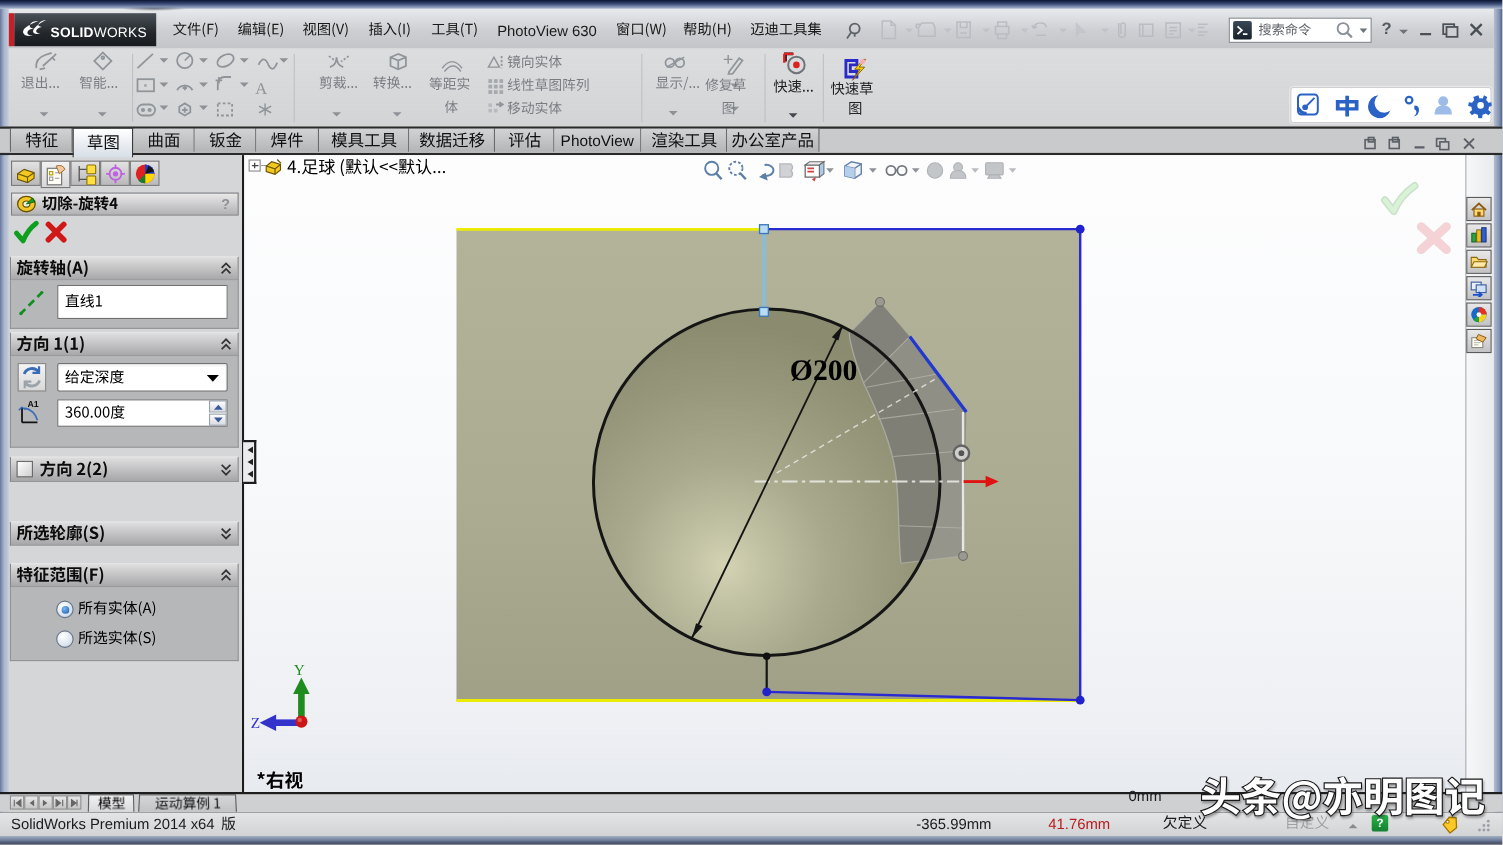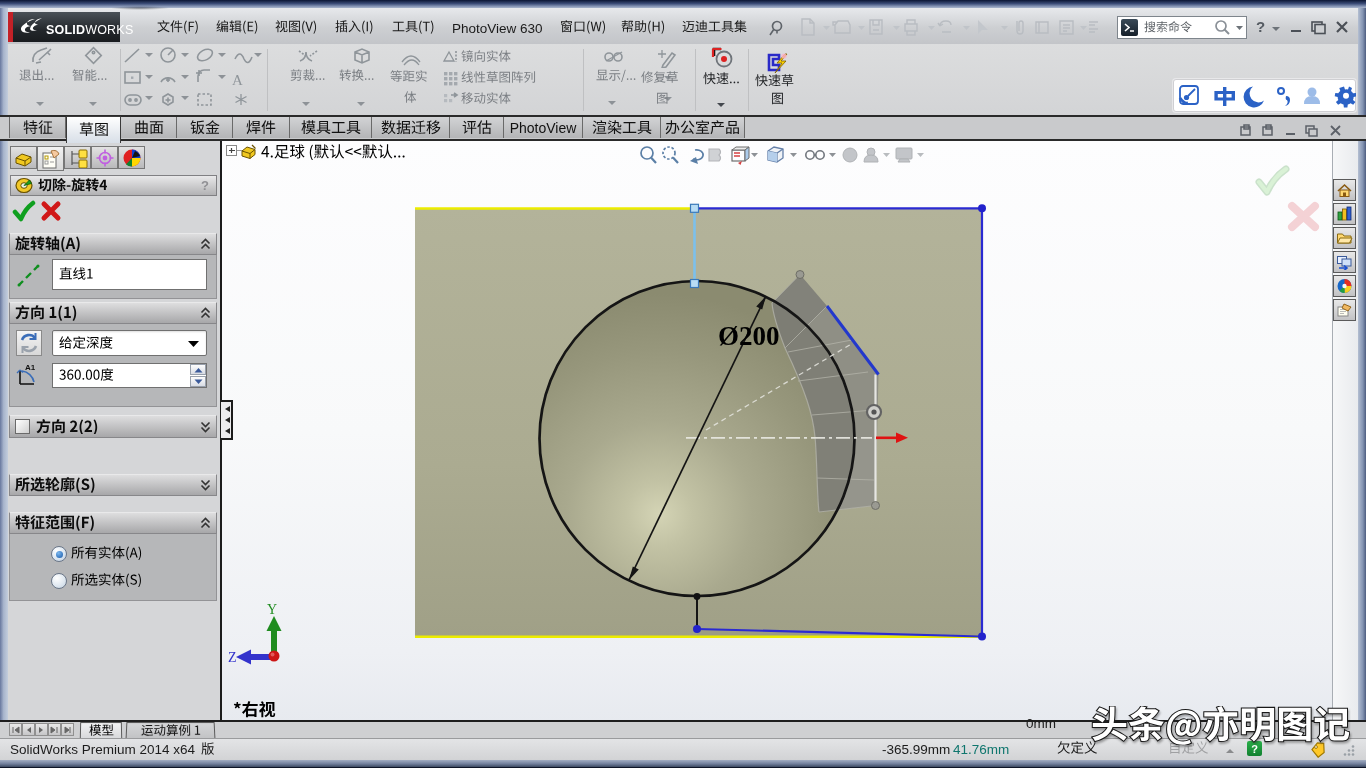--- a/index.html
+++ b/index.html
@@ -161,21 +161,21 @@
     </svg>
 
 <div class="a" style="left:0;top:0;width:1366px;height:8px;background:linear-gradient(#0b1533,#3b4c77 45%,#8695b5 80%,#aab6cc)"></div>
 <div class="a" style="left:0;top:8px;width:8px;height:752px;background:linear-gradient(90deg,#68789e,#a7b4cc 45%,#c3cddc)"></div>
 <div class="a" style="left:1358px;top:8px;width:8px;height:752px;background:linear-gradient(90deg,#b4bfd2,#8494b2 60%,#4d5d80)"></div>
 <div class="a" style="left:0;top:760px;width:1366px;height:8px;background:linear-gradient(#a3aec3,#717f9c 55%,#3c4961);border-bottom:1px solid #0e1527"></div>
 
 <div class="a" style="left:8px;top:8px;width:1350px;height:36px;background:linear-gradient(#e7e9ec,#cdcfd2 55%,#c3c5c9)"></div>
 <div class="a" style="left:110px;top:6px;width:60px;height:4px;background:radial-gradient(ellipse at center,rgba(40,45,60,.55),rgba(40,45,60,0) 70%)"></div>
 <div class="a" style="left:8px;top:12px;width:5px;height:30px;background:#c32127"></div>
-<div class="a" style="left:13px;top:12px;width:107px;height:30px;background:linear-gradient(#4a5158,#23272b 60%,#191c1f)">
+<div class="a" style="left:13px;top:12px;width:129px;height:30px;background:linear-gradient(#4a5158,#23272b 60%,#191c1f)">
  <svg width="127" height="30" xmlns="http://www.w3.org/2000/svg">
   <path d="M22 7 q-7 0-8 4 q-.6 2.5 4 3 q-5 .5-6 3 q-1 3 5 3.5 q-8 1-9-3 q-1-5 14-10.5z" fill="#fff"></path>
         <path d="M29 6 q-6 1-7 4 q-.6 2 3 2.5 q-4 .8-5 3 q-1 2.6 4 3 q-7 1.2-7-2 q0-4 12-10.5z" fill="#fff"></path>
   <text x="33" y="22" font-family="Liberation Sans" font-size="12.5" font-weight="bold" fill="#fff" letter-spacing=".2">SOLID<tspan font-weight="normal">WORKS</tspan></text>
  </svg>
 </div>
 <div class="mi" style="left:157px">
       <svg class="ck" width="42.0" height="13.7" xmlns="http://www.w3.org/2000/svg" xmlns:xlink="http://www.w3.org/1999/xlink">
         <g transform="translate(0,11.18) scale(0.01300,-0.01300)" fill="currentColor">
           <use xlink:href="#r6587" x="0"></use>
@@ -1293,22 +1293,22 @@
     </div>
 
 <div class="a" style="left:0;top:738px;width:1366px;height:22px;background:linear-gradient(#e3e4e6,#d2d3d5);border-top:1px solid #9a9b9d"></div>
 <div class="a row" style="left:10px;top:742px;font-size:13.5px;color:#1c1c1c">SolidWorks&nbsp;Premium&nbsp;2014&nbsp;x64&nbsp;<span style="margin-left:2px">
         <svg class="ck" width="13.5" height="14.2" xmlns="http://www.w3.org/2000/svg" xmlns:xlink="http://www.w3.org/1999/xlink">
           <g transform="translate(0,11.61) scale(0.01350,-0.01350)" fill="currentColor">
             <use xlink:href="#r7248" x="0"></use>
           </g>
         </svg>
       </span></div>
-<div class="a" style="left:882px;top:742px;font-size:13.5px;color:#1c1c1c">-365.99mm</div>
-<div class="a" style="left:953px;top:742px;font-size:13.5px;color:#0f766e">41.76mm</div>
+<div class="a" style="left:833px;top:742px;font-size:13.5px;color:#1c1c1c">-365.99mm</div>
+<div class="a" style="left:953px;top:742px;font-size:13.5px;color:#b91c1c">41.76mm</div>
 <div class="a" style="left:1026px;top:716px;font-size:13.5px;color:#1c1c1c">0mm</div>
 <div class="a" style="left:1057px;top:741px;color:#1c1c1c">
       <svg class="ck" width="40.5" height="14.2" xmlns="http://www.w3.org/2000/svg" xmlns:xlink="http://www.w3.org/1999/xlink">
         <g transform="translate(0,11.61) scale(0.01350,-0.01350)" fill="currentColor">
           <use xlink:href="#r6b20" x="0"></use>
           <use xlink:href="#r5b9a" x="1000"></use>
           <use xlink:href="#r4e49" x="2000"></use>
         </g>
       </svg>
     </div>

